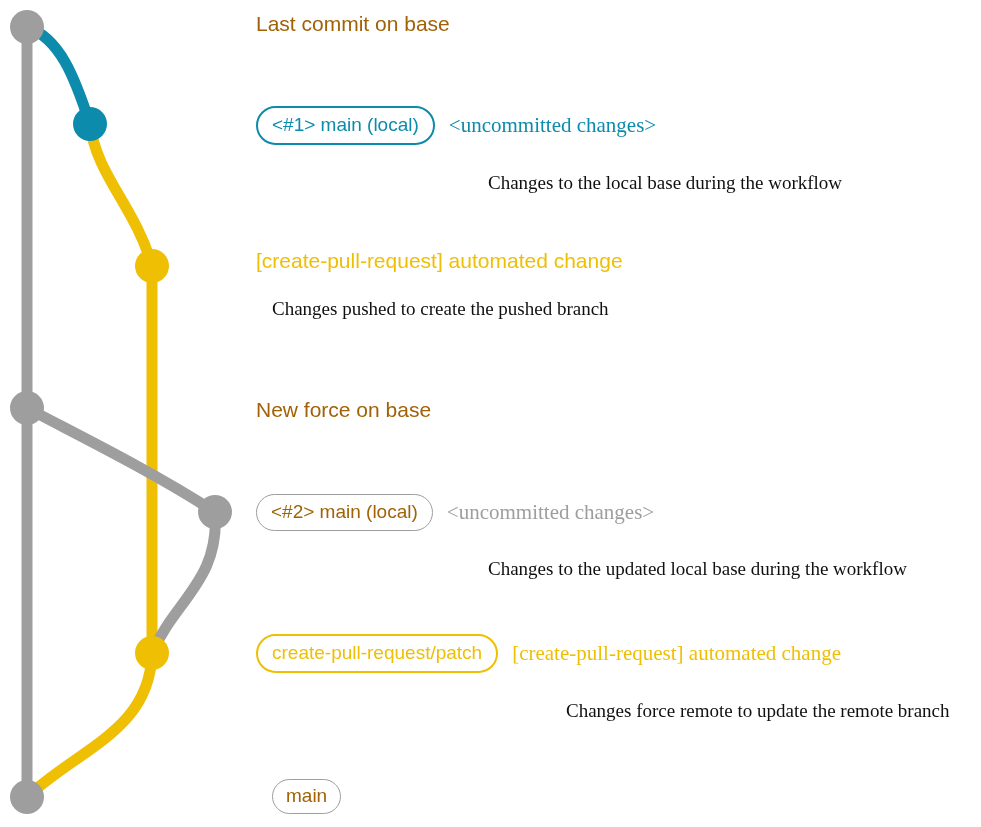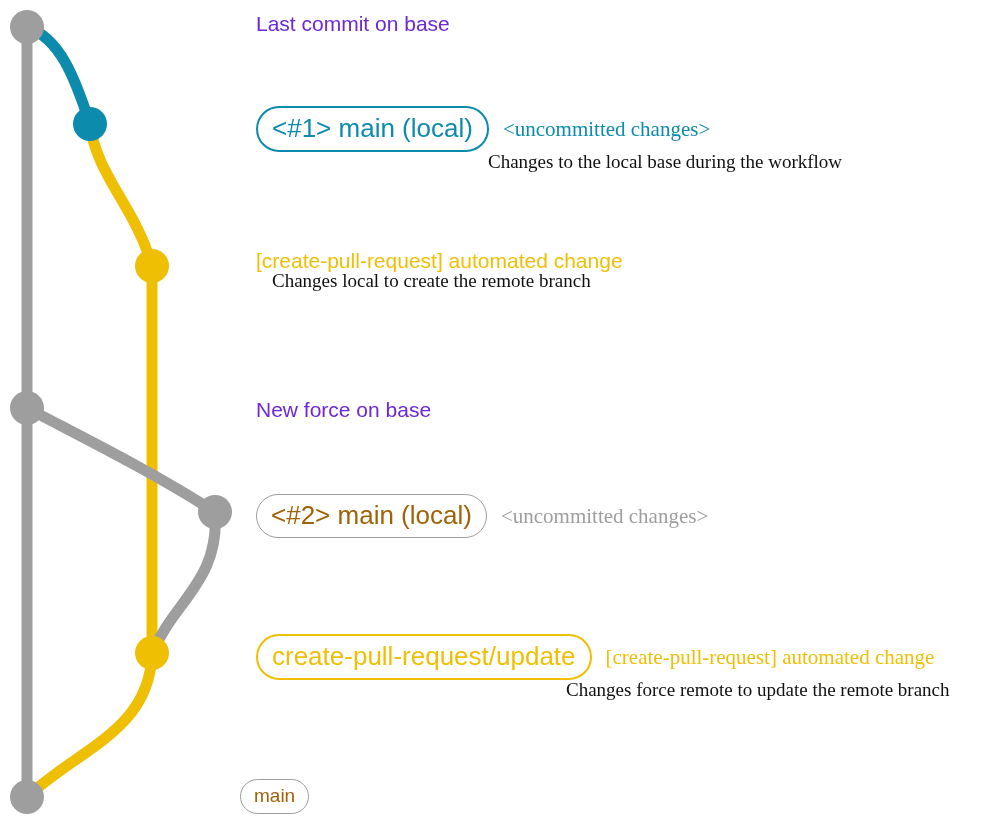--- a/index.html
+++ b/index.html
@@ -42,21 +42,21 @@
   }
   .pill {
     display: inline-flex;
     align-items: center;
     justify-content: center;
     border-radius: 999px;
     border-width: 2px;
     border-style: solid;
     box-sizing: border-box;
     font-family: "Liberation Sans", sans-serif;
-    font-size: 26px;
+    font-size: 19px;
     line-height: 1;
     padding: 7px 14px 9px 14px;
     background: #ffffff;
   }
   .pill.blue   { border-color: #0C8BAC; color: #0C8BAC; }
   .pill.gray   { border-color: #9E9E9E; color: #a16207; border-width: 1.5px; }
   .pill.yellow { border-color: #EFBF04; color: #EFBF04; }
   .pill.small  { font-size: 19px; padding: 6px 13px 8px 13px; }
 
   .msg {
@@ -69,40 +69,40 @@
   .msg.blue   { color: #0C8BAC; }
   .msg.gray   { color: #9E9E9E; }
   .msg.yellow { color: #EFBF04; }
 
   .plain-head {
     font-family: "Liberation Sans", sans-serif;
     font-size: 21px;
     line-height: 1;
     white-space: nowrap;
   }
-  .plain-head.gray   { color: #6d28d9; }
+  .plain-head.gray   { color: #a16207; }
   .plain-head.yellow { color: #EFBF04; }
 
   .detail {
     font-family: "Liberation Serif", serif;
     font-size: 19px;
     color: #101010;
     line-height: 1;
     white-space: nowrap;
-    margin-top: 0;
+    margin-top: 28px;
   }
 
   
   #row-last-commit   { left: 256px; top: 13px; }
   #row-commit-1      { left: 256px; top: 106px; }
   #row-commit-2      { left: 256px; top: 250px; }
   #row-new-commit    { left: 256px; top: 399px; }
   #row-commit-3      { left: 256px; top: 494px; }
   #row-commit-4      { left: 256px; top: 634px; }
-  #row-merge         { left: 240px; top: 779px; }
+  #row-merge         { left: 272px; top: 779px; }
 
   #row-commit-2 .detail { margin-left: 16px; }
   #row-commit-1 .detail { margin-left: 232px; }
   #row-commit-3 .detail { margin-left: 232px; }
   #row-commit-4 .detail { margin-left: 310px; }
 </style>
 </head>
 <body>
 
 <div id="stage">
@@ -155,45 +155,46 @@
       </div>
       <div class="detail">Changes to the local base during the workflow</div>
     </div>
   </div>
 
   <div class="row" id="row-commit-2">
     <div class="row-inner">
       <div class="head-line">
         <span class="plain-head yellow">[create-pull-request] automated change</span>
       </div>
-      <div class="detail">Changes local to create the remote branch</div>
+      <div class="detail">Changes pushed to create the pushed branch</div>
     </div>
   </div>
 
   <div class="row" id="row-new-commit">
     <div class="row-inner">
       <div class="head-line">
         <span class="plain-head gray">New force on base</span>
       </div>
     </div>
   </div>
 
   <div class="row" id="row-commit-3">
     <div class="row-inner">
       <div class="head-line">
         <span class="pill gray">&lt;#2&gt; main (local)</span>
         <span class="msg gray">&lt;uncommitted changes&gt;</span>
       </div>
+      <div class="detail">Changes to the updated local base during the workflow</div>
     </div>
   </div>
 
   <div class="row" id="row-commit-4">
     <div class="row-inner">
       <div class="head-line">
-        <span class="pill yellow">create-pull-request/update</span>
+        <span class="pill yellow">create-pull-request/patch</span>
         <span class="msg yellow">[create-pull-request] automated change</span>
       </div>
       <div class="detail">Changes force remote to update the remote branch</div>
     </div>
   </div>
 
   <div class="row" id="row-merge">
     <div class="row-inner">
       <div class="head-line">
         <span class="pill gray small">main</span>

